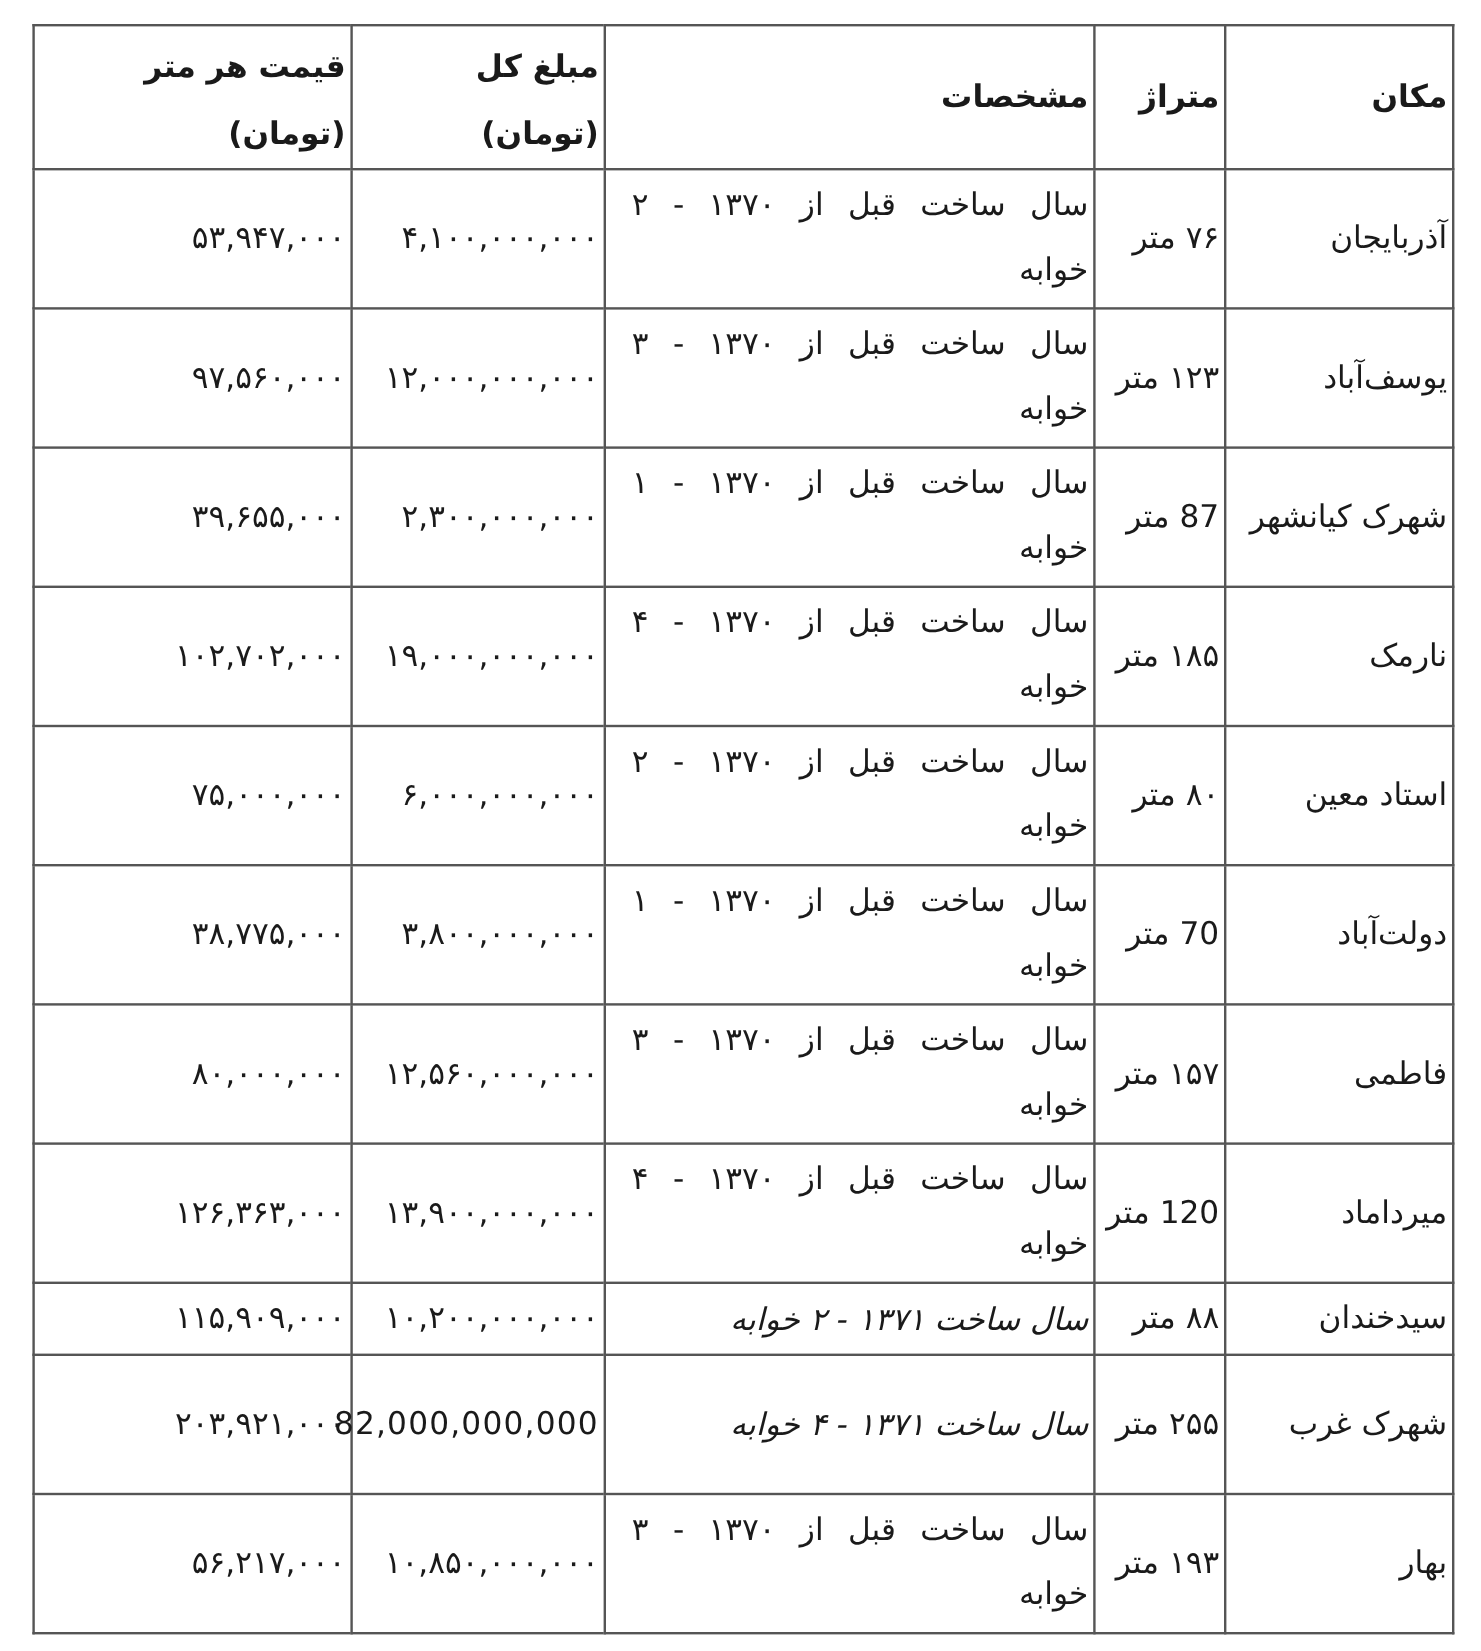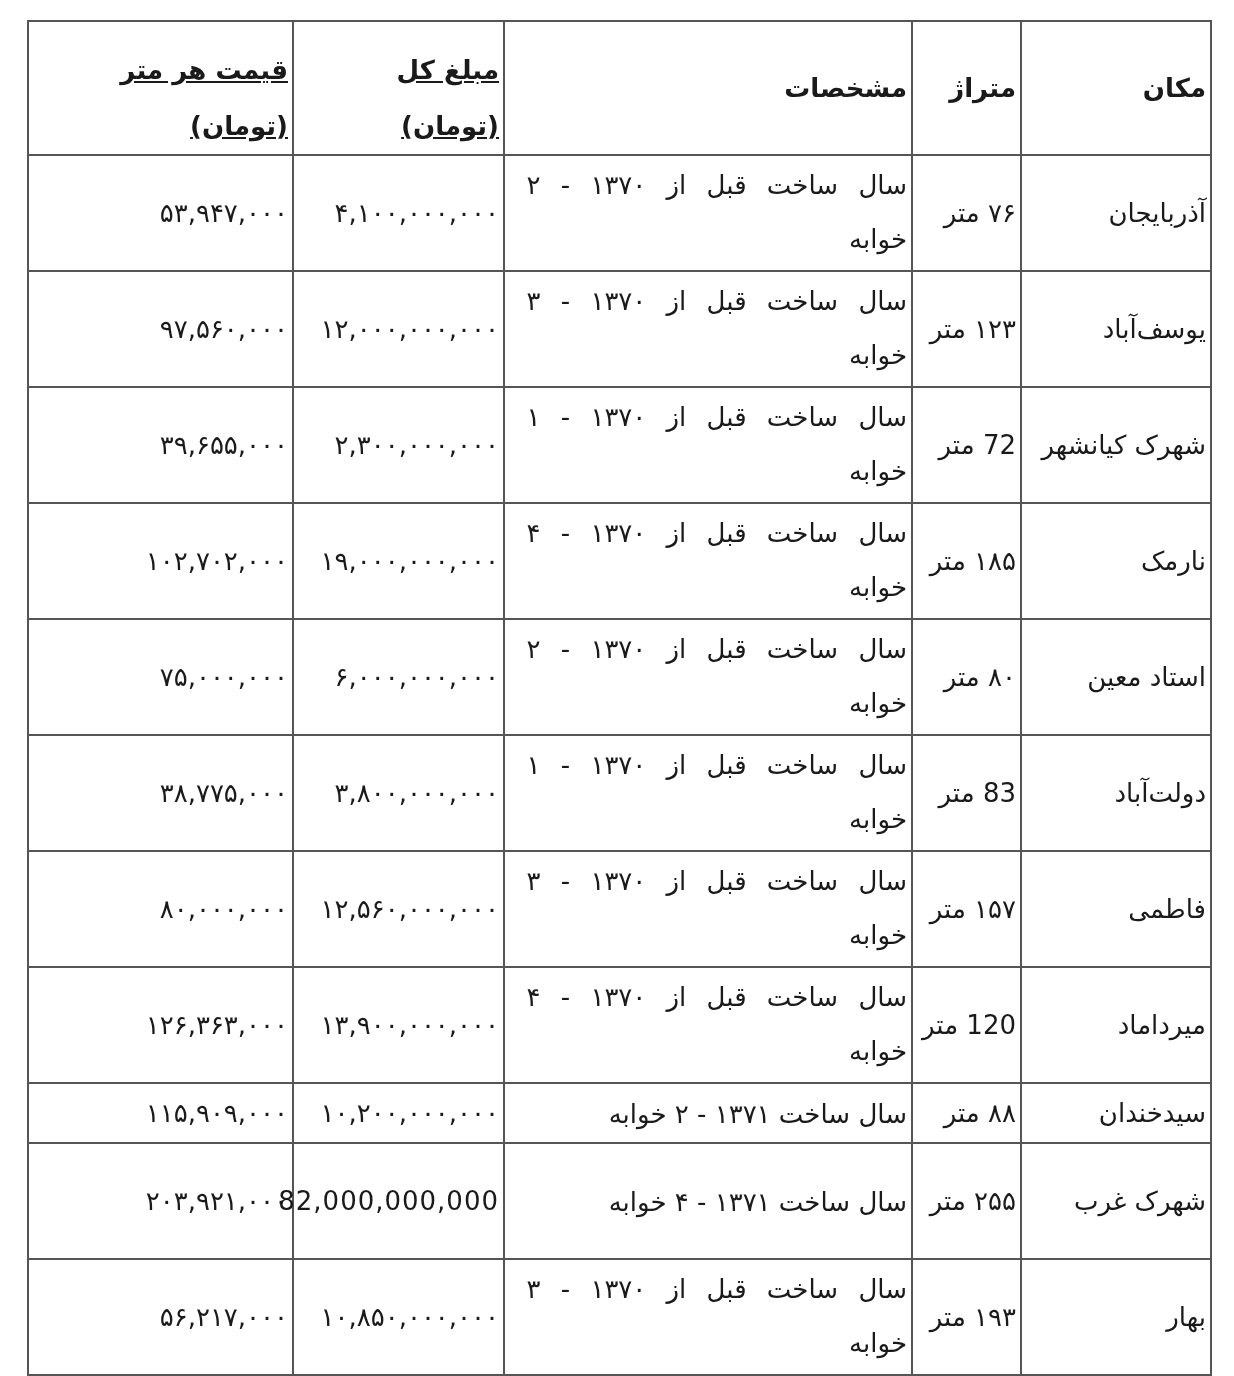--- a/index.html
+++ b/index.html
@@ -3,25 +3,25 @@
 <meta charset="utf-8">
 <style>
   html, body { margin:0; padding:0; background:#ffffff; }
   body { width:1234px; height:1376px; position:relative; overflow:hidden;
          font-family:"DejaVu Sans", sans-serif; color:#1a1a1a; }
   table { position:absolute; left:27px; top:20px; border-collapse:collapse;
           direction:rtl; table-layout:fixed; width:1183px; }
   td, th { border:2px solid #555; padding:0 4px; vertical-align:middle;
            font-size:26px; line-height:54px; text-align:right; }
   th { font-weight:bold; height:110px; }
-  th.two { vertical-align:top; padding-top:20px; line-height:56px;text-decoration:underline; }
+  th.two { vertical-align:top; padding-top:6px; line-height:56px; }
   td { height:112px; }
   tr.short td { height:56px; }
   td.spec { vertical-align:top; padding-top:2px; word-spacing:12px; }
-  tr.short td.spec, tr.mid td.spec { vertical-align:middle; word-spacing:0; }
+  tr.short td.spec, tr.mid td.spec { vertical-align:middle; word-spacing:0;font-style:italic; }
   td.num { letter-spacing:1px; }
 </style>
 </head>
 <body>
 
 <table>
   <colgroup>
     <col style="width:190px">
       <col style="width:109px">
       <col style="width:408px">
@@ -47,42 +47,42 @@
       </tr>
       <tr>
         <td>یوسف‌آباد</td>
         <td>۱۲۳ متر</td>
         <td class="spec">سال ساخت قبل از ۱۳۷۰ - ۳ خوابه</td>
         <td class="num">۱۲,۰۰۰,۰۰۰,۰۰۰</td>
         <td class="num">۹۷,۵۶۰,۰۰۰</td>
       </tr>
       <tr>
         <td>شهرک کیانشهر</td>
-        <td>72 متر</td>
+        <td>87 متر</td>
         <td class="spec">سال ساخت قبل از ۱۳۷۰ - ۱ خوابه</td>
         <td class="num">۲,۳۰۰,۰۰۰,۰۰۰</td>
         <td class="num">۳۹,۶۵۵,۰۰۰</td>
       </tr>
       <tr>
         <td>نارمک</td>
         <td>۱۸۵ متر</td>
         <td class="spec">سال ساخت قبل از ۱۳۷۰ - ۴ خوابه</td>
         <td class="num">۱۹,۰۰۰,۰۰۰,۰۰۰</td>
         <td class="num">۱۰۲,۷۰۲,۰۰۰</td>
       </tr>
       <tr>
         <td>استاد معین</td>
         <td>۸۰ متر</td>
         <td class="spec">سال ساخت قبل از ۱۳۷۰ - ۲ خوابه</td>
         <td class="num">۶,۰۰۰,۰۰۰,۰۰۰</td>
         <td class="num">۷۵,۰۰۰,۰۰۰</td>
       </tr>
       <tr>
         <td>دولت‌آباد</td>
-        <td>83 متر</td>
+        <td>70 متر</td>
         <td class="spec">سال ساخت قبل از ۱۳۷۰ - ۱ خوابه</td>
         <td class="num">۳,۸۰۰,۰۰۰,۰۰۰</td>
         <td class="num">۳۸,۷۷۵,۰۰۰</td>
       </tr>
       <tr>
         <td>فاطمی</td>
         <td>۱۵۷ متر</td>
         <td class="spec">سال ساخت قبل از ۱۳۷۰ - ۳ خوابه</td>
         <td class="num">۱۲,۵۶۰,۰۰۰,۰۰۰</td>
         <td class="num">۸۰,۰۰۰,۰۰۰</td>

